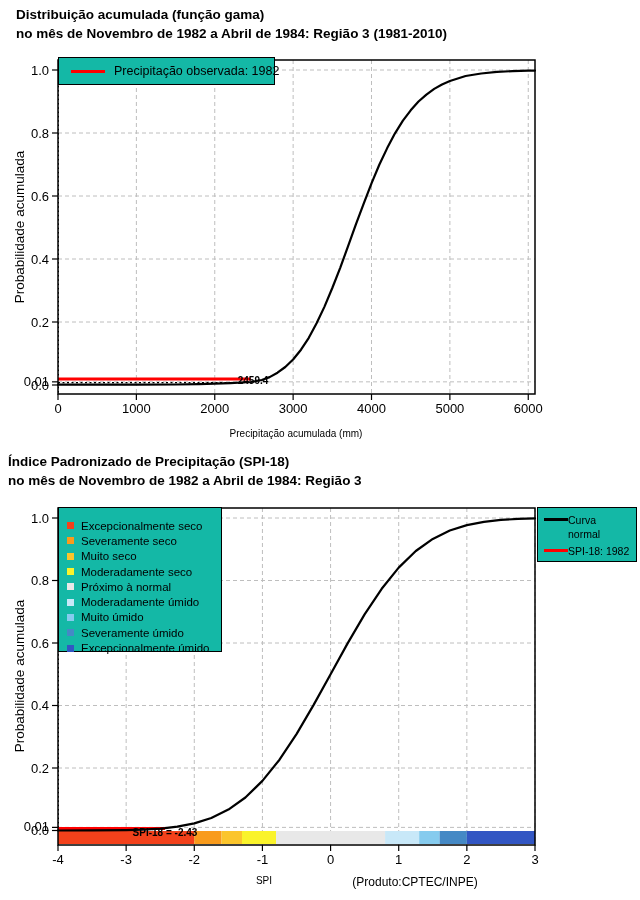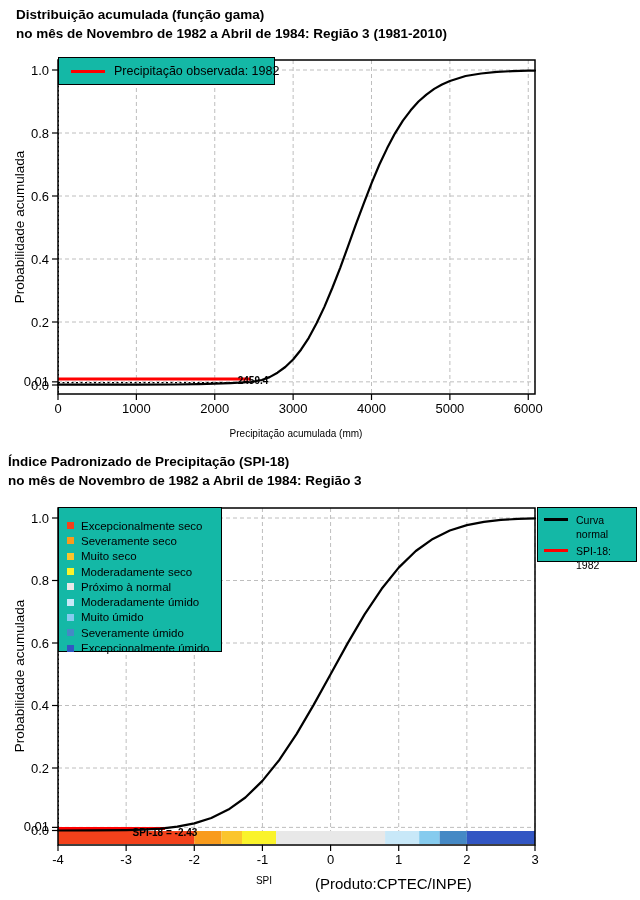--- a/index.html
+++ b/index.html
@@ -17,23 +17,23 @@
   #legend-top{left:58px;top:57px;width:217px;height:28px;display:flex;align-items:center;}
   #legend-top .sample{width:34px;height:3px;margin-left:12px;flex:none;}
   #legend-top .lab{margin-left:9px;font-size:12.5px;white-space:nowrap;}
   #legend-cat{left:58px;top:507px;width:164px;height:145px;padding-top:10px;}
   .cat-row{display:flex;align-items:center;height:15.3px;}
   .cat-row .swatch{width:7px;height:7px;margin-left:8px;flex:none;}
   .cat-row .lab{margin-left:7px;font-size:11.5px;white-space:nowrap;}
   #legend-line{left:537px;top:507px;width:100px;height:55px;padding:5px 2px 2px 6px;}
   .line-row{display:flex;align-items:flex-start;margin-bottom:3px;}
   .line-row .sample{width:24px;height:3px;margin-top:5px;flex:none;}
-  .line-row .lab{margin-left:8px;font-size:10.5px;line-height:14px;white-space:pre-line;}
+  .line-row .lab{font-size:10.5px;line-height:14px;white-space:pre-line;}
   .annot{font-weight:bold;font-size:10px;text-align:center;white-space:nowrap;}
-  .footnote{font-size:15px;white-space:nowrap;}
+  .footnote{font-size:12px;text-align:center;white-space:nowrap;}
 </style>
 </head>
 <body>
 
 <svg id="canvas" width="640" height="900" viewBox="0 0 640 900" style="position:absolute;left:0;top:0;">
     <line x1="58" x2="535" y1="322" y2="322" stroke="#BEBEBE" stroke-width="1" stroke-dasharray="4 3"></line>
     <line x1="58" x2="535" y1="259" y2="259" stroke="#BEBEBE" stroke-width="1" stroke-dasharray="4 3"></line>
     <line x1="58" x2="535" y1="196" y2="196" stroke="#BEBEBE" stroke-width="1" stroke-dasharray="4 3"></line>
     <line x1="58" x2="535" y1="133" y2="133" stroke="#BEBEBE" stroke-width="1" stroke-dasharray="4 3"></line>
     <line x1="58" x2="535" y1="70" y2="70" stroke="#BEBEBE" stroke-width="1" stroke-dasharray="4 3"></line>

